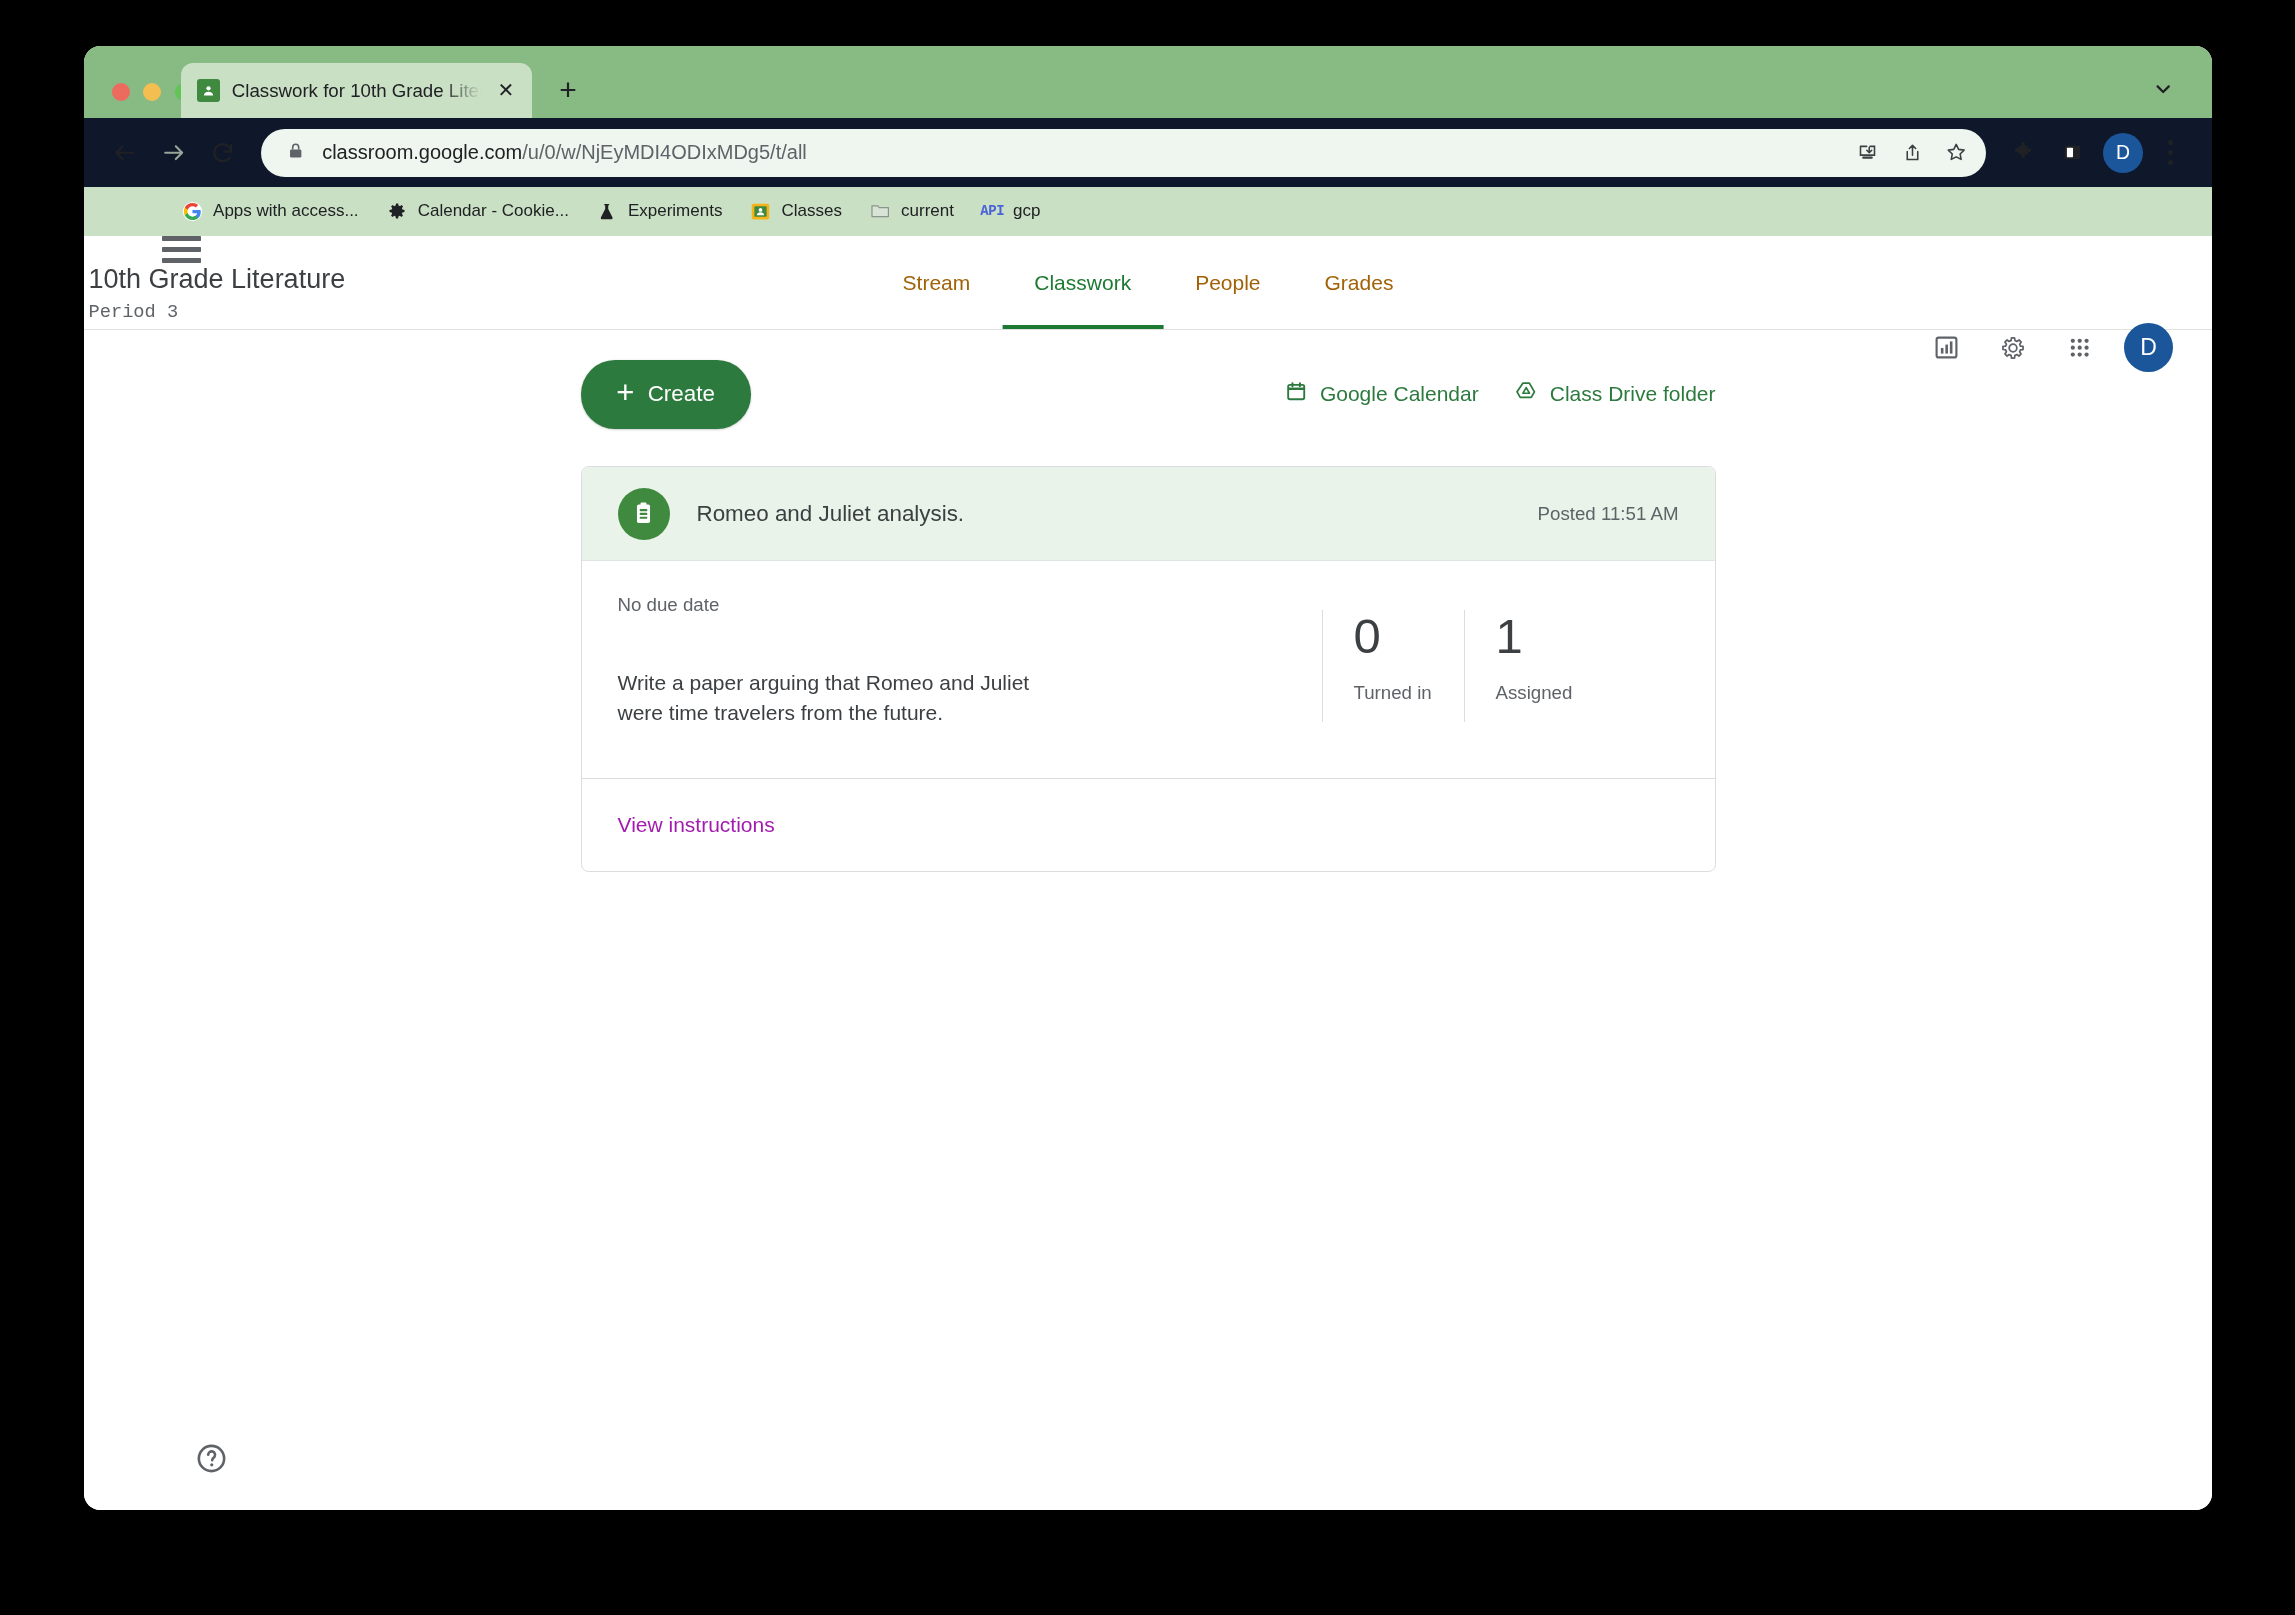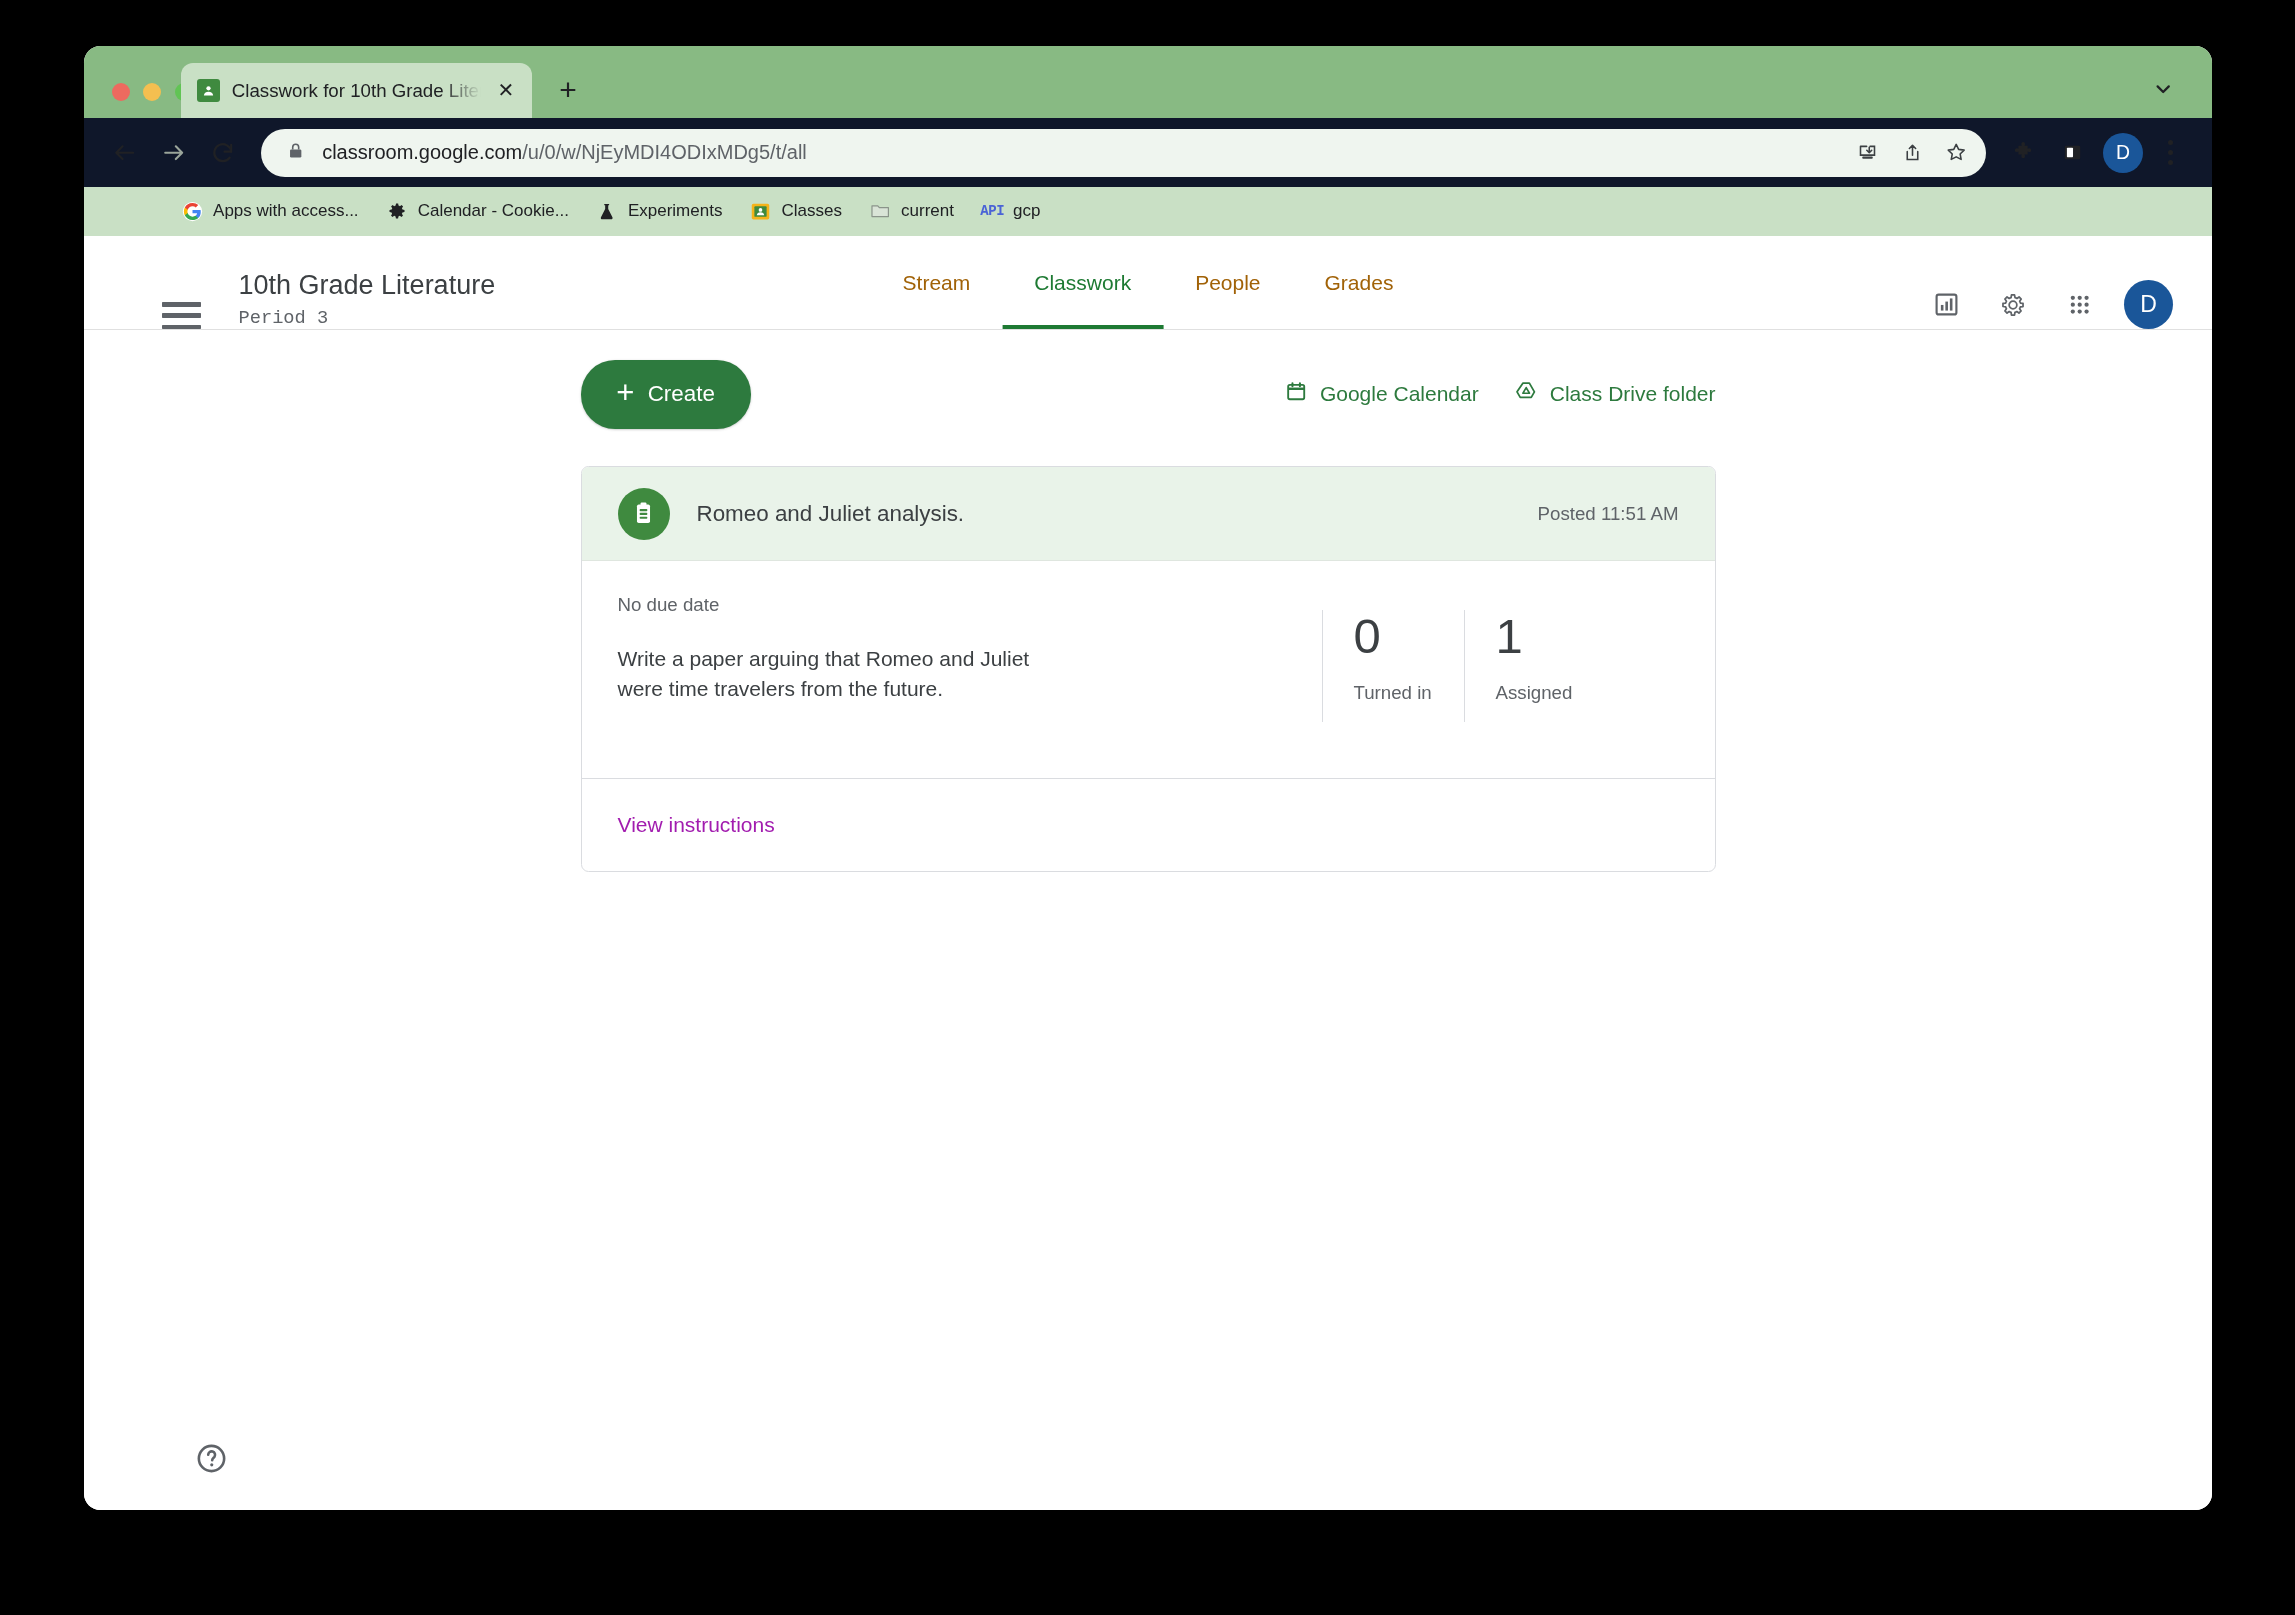--- a/index.html
+++ b/index.html
@@ -159,23 +159,24 @@
   .page {
     height: calc(100% - 72px - 69px - 49px);
     background: #ffffff;
     position: relative;
     overflow: hidden;
   }
 
   .gc-header {
     height: 94px;
     border-bottom: 0.7px solid #e0e0e0;
-    display: flex; align-items: flex-end;
+    display: flex; align-items: flex-start;
     padding: 0 39px 0 0;
     position: relative;
+    flex-direction: column;
   }
   .hamburger {
     width: 72px; margin-left: 78px;
     display: flex; flex-direction: column; gap: 6.7px;
     flex: 0 0 auto;
   }
   .hamburger i { width: 39px; height: 4.5px; background: #5f6368; border-radius: 0.7px; display: block; }
 
   .class-title-wrap { flex: 0 0 auto; margin-left: 4.5px; }
   .class-title { font-size: 27px; color: #3c4043; line-height: 1.2; }
@@ -266,21 +267,21 @@
   .posted { margin-left: auto; font-size: 18.7px; color: #5f6368; }
 
   .card-body {
     padding: 33px 36px 39px;
     display: flex;
     min-height: 217px;
   }
   .body-left { flex: 1 1 auto; }
   .due { font-size: 18.7px; color: #5f6368; }
   .desc {
-    margin-top: 28px;
+    margin-top: 52px;
     font-size: 21px; color: #3c4043; line-height: 1.45;
     max-width: 463px;
   }
   .counts {
     display: flex; align-items: flex-start;
     margin-top: 16.4px; margin-right: 73px;
   }
   .count {
     padding: 0 31px;
     border-left: 0.7px solid #dadce0;

